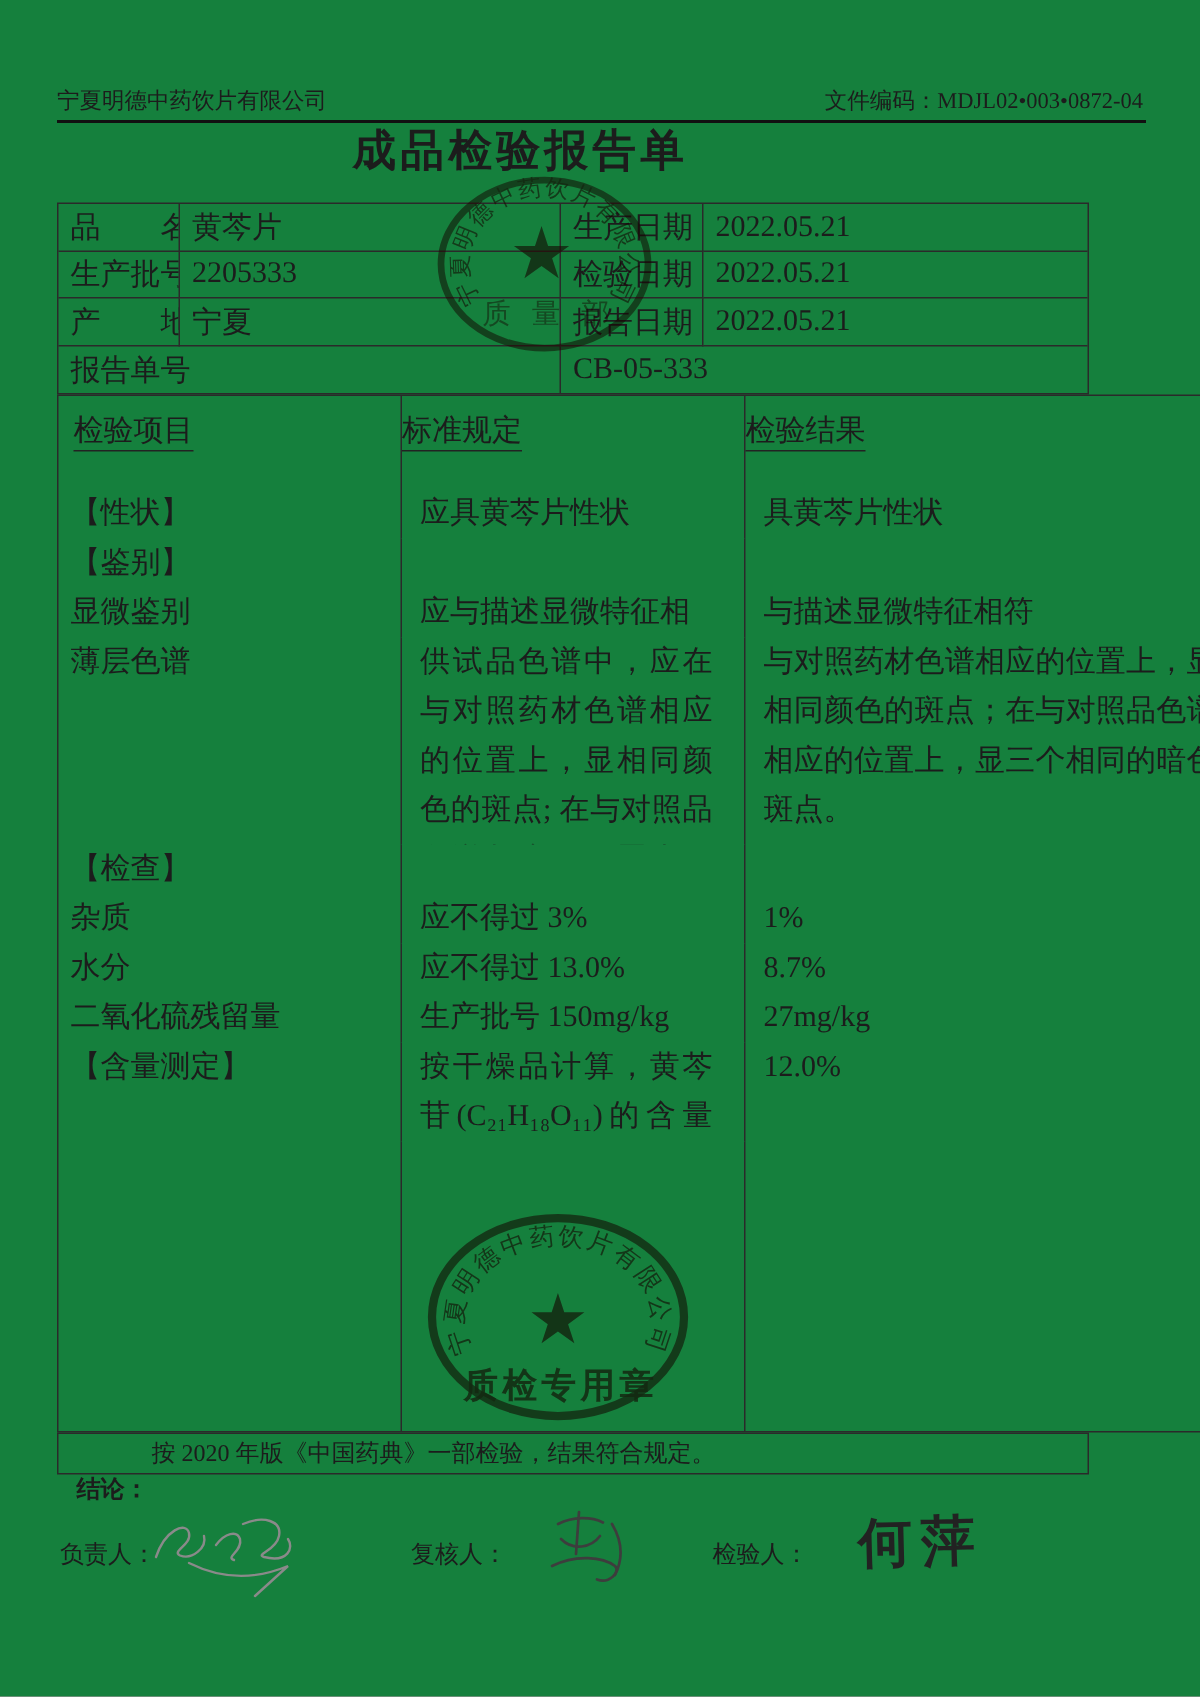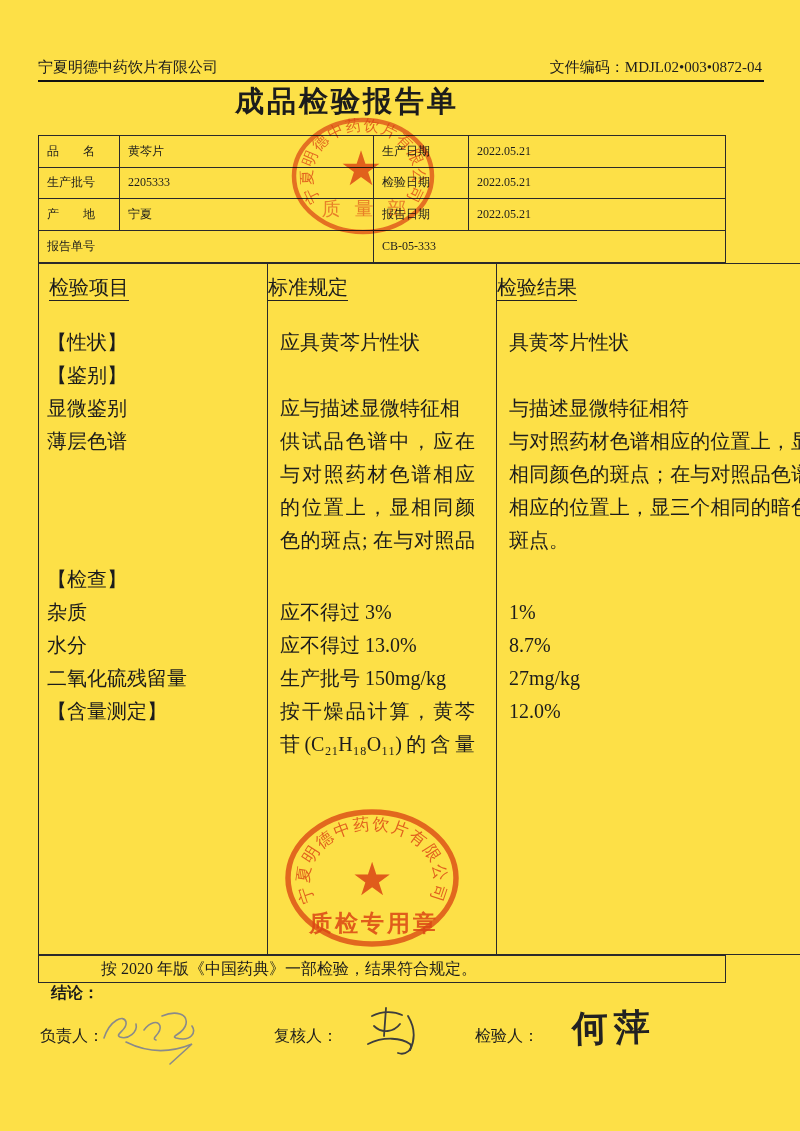--- a/index.html
+++ b/index.html
@@ -1,30 +1,30 @@
 <!DOCTYPE html>
 <html><head>
 <meta charset="utf-8">
 <style>
   html,body{margin:0;padding:0;background:#888;}
   .page{
-    position:relative;width:800px;height:1131px;background:#fde047;
+    position:relative;width:800px;height:1131px;background:#15803d;
     margin:0 auto;overflow:hidden;
     font-family:"Liberation Serif","DejaVu Serif",serif;color:#1c1c1c;
   }
   
   .doc-header{position:absolute;left:38px;top:58px;width:724px;display:flex;justify-content:space-between;font-size:15px;}
   .rule{position:absolute;left:38px;top:80px;width:726px;height:2px;background:#111;}
   .title{position:absolute;left:2px;top:84px;width:690px;text-align:center;font-size:29px;font-weight:bold;letter-spacing:3px;line-height:34px;}
   
   .info-table{
     position:absolute;left:38px;top:135px;width:688px;height:128px;
     border:1.5px solid #2a2a2a;box-sizing:border-box;display:grid;
     grid-template-columns:81px 254px 95px 1fr;grid-template-rows:repeat(4,1fr);
-    font-size:12px;
+    font-size:20px;
   }
   .ic{border-right:1px solid #2a2a2a;border-bottom:1px solid #2a2a2a;display:flex;align-items:center;padding:0 8px;white-space:nowrap;overflow:hidden;}
   .ic.last-col{border-right:none;}
   .ic.last-row{border-bottom:none;}
   .ic.span2a{grid-column:1 / 3;}
   .ic.span2b{grid-column:3 / 5;border-right:none;}
   
   .mtable{
     position:absolute;left:38px;top:263px;width:784px;height:692px;
     border:1.5px solid #2a2a2a;box-sizing:border-box;display:grid;

